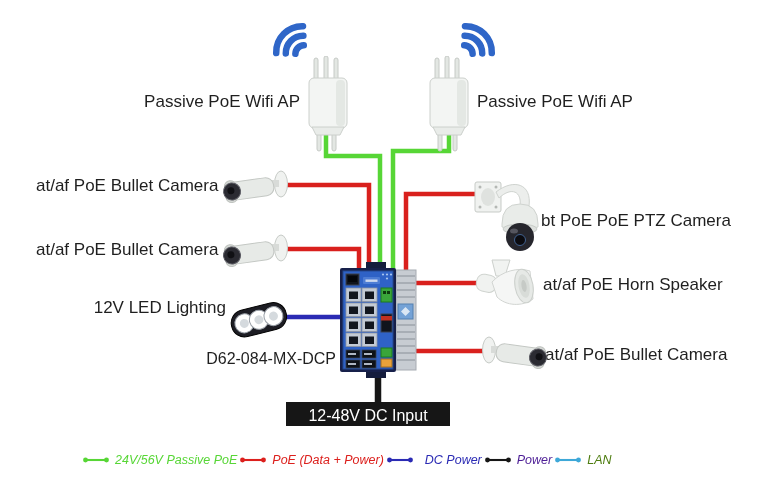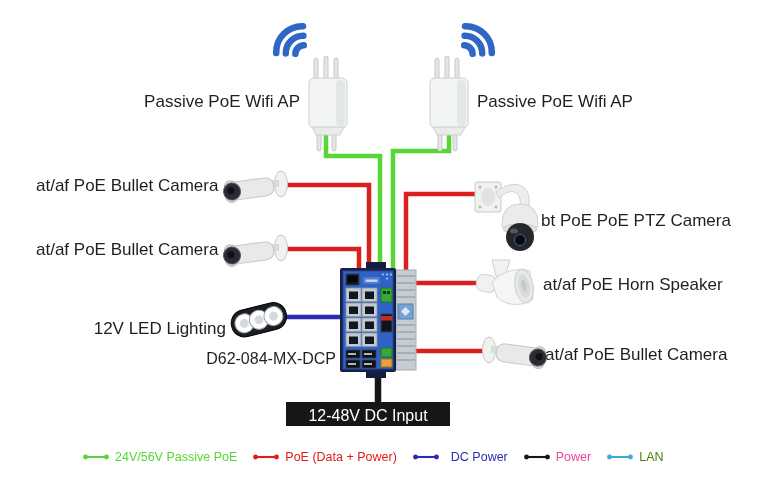--- a/index.html
+++ b/index.html
@@ -15,21 +15,21 @@
   .model-label{font-size:16px;}
   .cables{position:absolute;left:0;top:0;z-index:1;}
   .device{position:absolute;z-index:2;}
   .switch{z-index:3;}
   .dc-box{
     position:absolute;left:286px;top:402px;width:164px;height:24px;z-index:3;
     background:#161616;color:#ffffff;font-size:16px;line-height:28px;text-align:center;
   }
   .legend{
     position:absolute;left:82px;top:447px;height:20px;z-index:4;
-    display:flex;align-items:center;gap:15px;
+    display:flex;align-items:flex-end;gap:2px;font-style:italic;
   }
   .legend-item{display:flex;align-items:center;gap:5px;white-space:nowrap;}
   .legend-item .lg-label{font-size:12.5px;line-height:14px;}
   .wifi-left{transform:rotate(-45deg);}
   .wifi-right{transform:rotate(45deg);}
 </style>
 </head>
 <body>
 
 <div class="canvas">
@@ -244,21 +244,21 @@
         <rect x="26" y="101" width="8" height="2"></rect>
     </g>
   </svg>
 
   <div class="dc-box">12-48V DC Input</div>
 
   <div class="label right" style="left:130px;top:94px;width:170px;">Passive PoE Wifi AP</div>
   <div class="label" style="left:477px;top:94px;">Passive PoE Wifi AP</div>
   <div class="label right" style="left:36px;top:178px;width:182px;">at/af PoE Bullet Camera</div>
   <div class="label right" style="left:36px;top:242px;width:182px;">at/af PoE Bullet Camera</div>
-  <div class="label right" style="left:60px;top:321px;width:166px;">12V LED Lighting</div>
+  <div class="label right" style="left:60px;top:300px;width:166px;">12V LED Lighting</div>
   <div class="label right model-label" style="left:180px;top:351px;width:156px;">D62-084-MX-DCP</div>
   <div class="label" style="left:541px;top:213px;text-align:right;">bt PoE PoE PTZ Camera</div>
   <div class="label" style="left:543px;top:277px;">at/af PoE Horn Speaker</div>
   <div class="label" style="left:545px;top:347px;">at/af PoE Bullet Camera</div>
 
   <div class="legend">
     <div class="legend-item">
       <svg width="28" height="12" viewBox="0 0 32 12" style="color: rgb(87, 214, 54);">
         <line x1="4" y1="6" x2="28" y2="6" stroke="currentColor" stroke-width="2.4"></line>
         <circle cx="4" cy="6" r="2.8" fill="currentColor"></circle>
@@ -281,21 +281,21 @@
         <circle cx="28" cy="6" r="2.8" fill="currentColor"></circle>
       </svg>
       <span class="lg-label" style="color: rgb(43, 43, 180); padding-left: 6px;">DC Power</span>
     </div>
     <div class="legend-item">
       <svg width="28" height="12" viewBox="0 0 32 12" style="color: rgb(22, 22, 22);">
         <line x1="4" y1="6" x2="28" y2="6" stroke="currentColor" stroke-width="2.4"></line>
         <circle cx="4" cy="6" r="2.8" fill="currentColor"></circle>
         <circle cx="28" cy="6" r="2.8" fill="currentColor"></circle>
       </svg>
-      <span class="lg-label" style="color: #ec4899;">Power</span>
+      <span class="lg-label" style="color: #4c1d95;">Power</span>
     </div>
     <div class="legend-item">
       <svg width="28" height="12" viewBox="0 0 32 12" style="color: rgb(62, 168, 216);">
         <line x1="4" y1="6" x2="28" y2="6" stroke="currentColor" stroke-width="2.4"></line>
         <circle cx="4" cy="6" r="2.8" fill="currentColor"></circle>
         <circle cx="28" cy="6" r="2.8" fill="currentColor"></circle>
       </svg>
       <span class="lg-label" style="color: #4d7c0f;">LAN</span>
     </div>
   </div>

